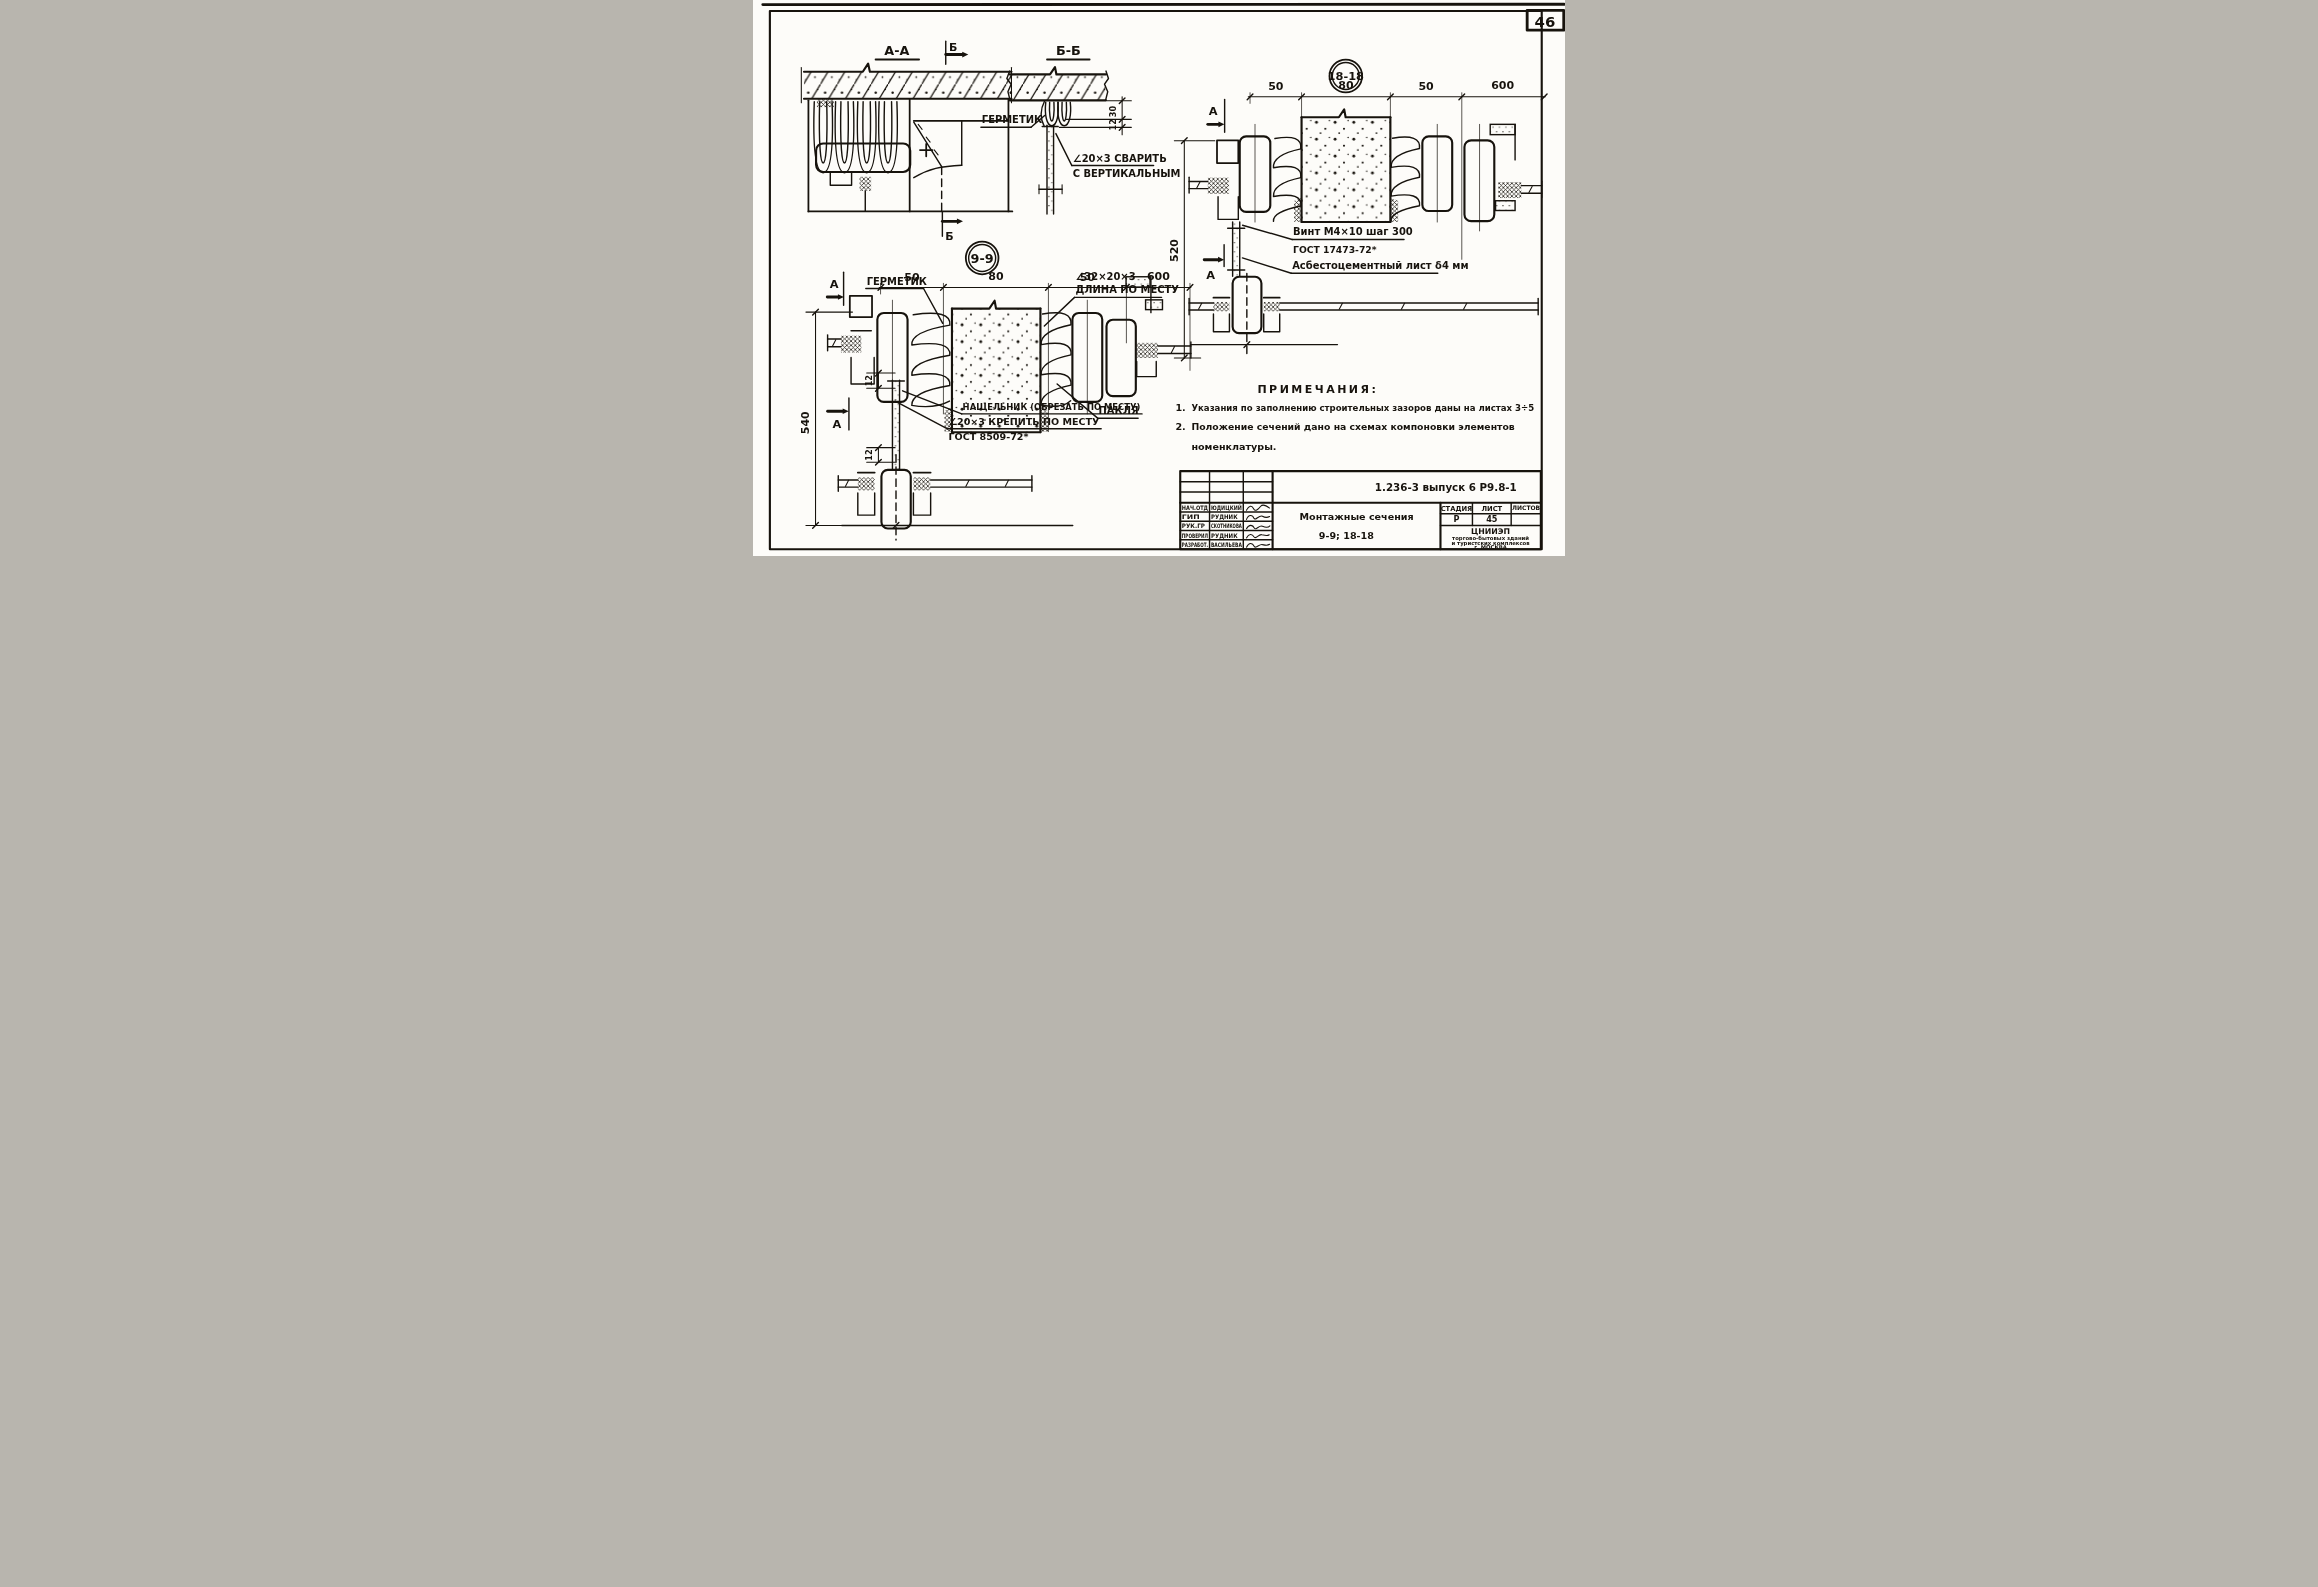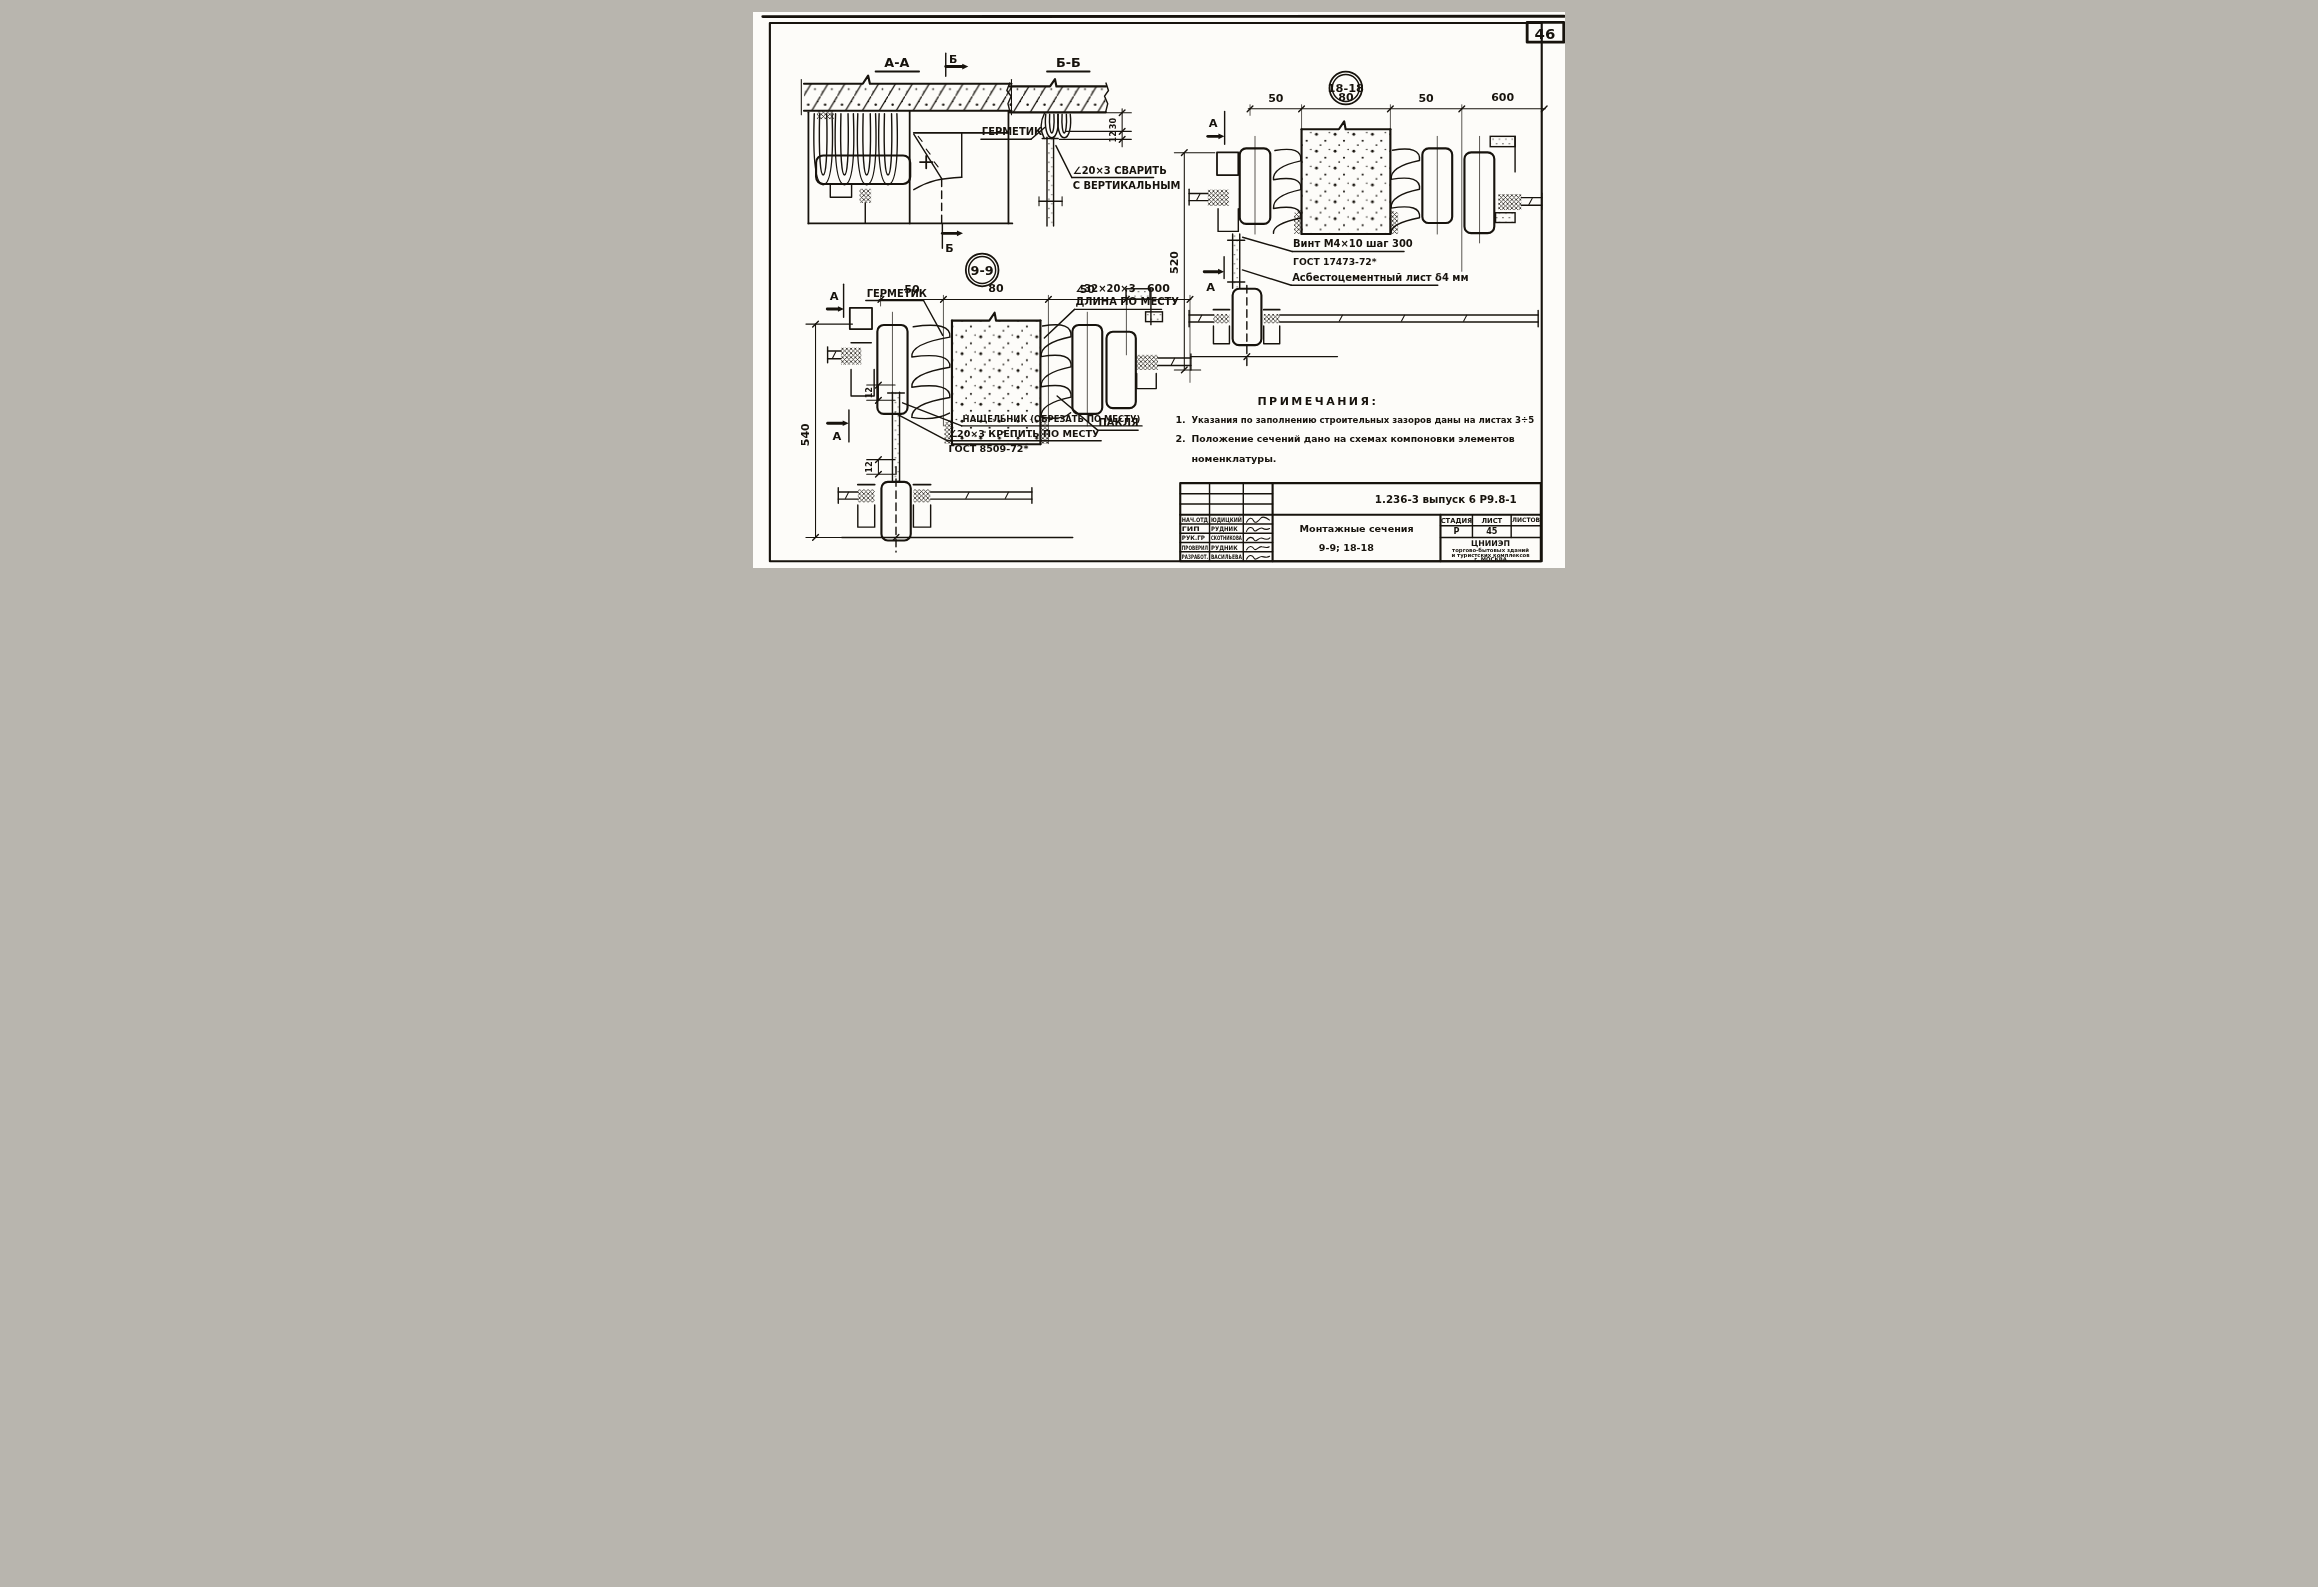--- a/index.html
+++ b/index.html
@@ -1,16 +1,16 @@
 <!DOCTYPE html>
 <html style="font-size:8px"><head>
 <meta charset="utf-8">
 <style>
   html,body{margin:0;padding:0;background:#b8b5ae;}
-  .sheet{max-width:812px;margin:12px auto;background:#fdfcf9;}
+  .sheet{max-width:812px;margin:0 auto;background:#fdfcf9;}
   svg{display:block;width:100%;height:auto;}
   .ink{stroke:#17130d;fill:none;stroke-linecap:round;stroke-linejoin:round;}
   .w4{stroke-width:4px;}.w6{stroke-width:6px;}.w8{stroke-width:8px;}
   .w10{stroke-width:10px;}.w12{stroke-width:12px;}.w16{stroke-width:16px;}
   .dash{stroke-dasharray:42 26;}
   text{font-family:"DejaVu Sans","Liberation Sans",sans-serif;font-weight:bold;fill:#17130d;}
   .t34{font-size:34px;}.t38{font-size:38px;}.t30{font-size:30px;}.t44{font-size:44px;}
   .t46{font-size:46px;}.t52{font-size:52px;}.t54{font-size:54px;}
   .t56{font-size:56px;}.t58{font-size:58px;}.t62{font-size:62px;}.t64{font-size:64px;}
   .t72{font-size:72px;}.t84{font-size:84px;}

